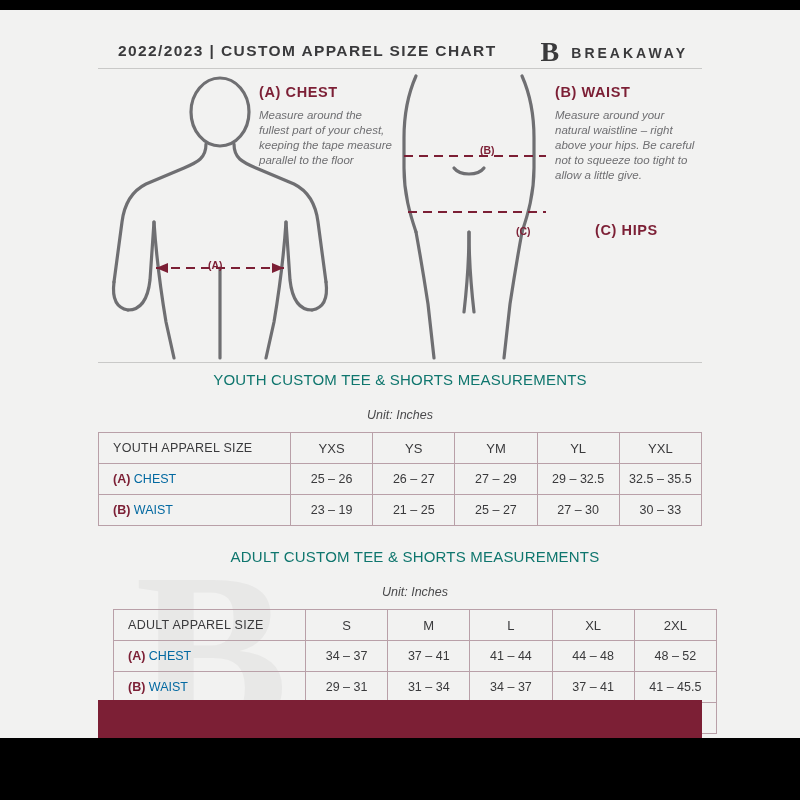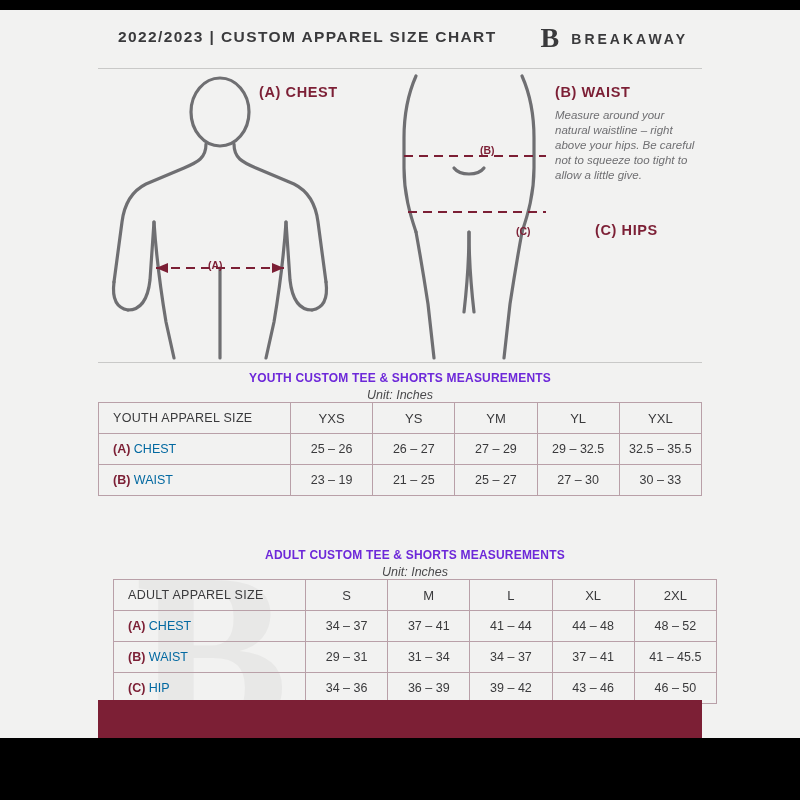--- a/index.html
+++ b/index.html
@@ -50,21 +50,21 @@
     font-size: 230px;
     font-weight: bold;
     color: #e8e8e7;
     line-height: 1;
     letter-spacing: -6px;
     user-select: none;
   }
   
   .header {
     position: absolute;
-    left: 0; top: 12px;
+    left: 0; top: 26px;
     width: 800px;
     height: 58px;
     text-align: right;
   }
   .header-title {
     position: absolute;
     left: 118px;
     top: 16px;
     font-size: 15.5px;
     font-weight: bold;
@@ -131,34 +131,35 @@
     color: #7c1f35;
   }
   
   .section {
     position: absolute;
     left: 98px;
     width: 604px;
     text-align: center;
   }
   .sec-title {
-    font-size: 12px;
-    font-weight: bold;
-    color: #6d28d9;
+    font-size: 15px;
+    font-weight: normal;
+    color: #0f766e;
     letter-spacing: 0.2px;
   }
   .sec-sub {
     font-size: 12.5px;
     font-style: italic;
     color: #4a4a4c;
-    margin-top: 3px;
+    margin-top: 20px;
   }
   table {
     border-collapse: collapse;
     width: 604px;
+    margin-top: 10px;
     table-layout: fixed;
   }
   table td, table th {
     border: 1px solid #b9a0a8;
     height: 28px;
     font-size: 12.5px;
     color: #3a3a3c;
     text-align: center;
     font-weight: normal;
   }
@@ -242,20 +243,21 @@
         <line x1="306" y1="84" x2="448" y2="84"></line>
         <line x1="310" y1="140" x2="448" y2="140"></line>
       </g>
     </svg>
 
     <div class="tag" style="left:110px; top:187px;">(A)</div>
     <div class="tag" style="left:382px; top:72px;">(B)</div>
     <div class="tag" style="left:418px; top:153px;">(C)</div>
 
     <div class="note-title" style="left:161px; top:12px;">(A) CHEST</div>
+    <div class="note" style="left:161px; top:36px;">Measure around the fullest part of your chest, keeping the tape measure parallel to the floor</div>
 
     <div class="note-title" style="left:457px; top:12px;">(B) WAIST</div>
     <div class="note" style="left:457px; top:36px; width:140px;">Measure around your natural waistline – right above your hips. Be careful not to squeeze too tight to allow a little give.</div>
 
     <div class="note-title" style="left:457px; top:150px;margin-left:40px;">(C) HIPS</div>
   </div>
 
   <div class="hr" style="top:362px;"></div>
 
   <div class="section" style="top:371px;">

